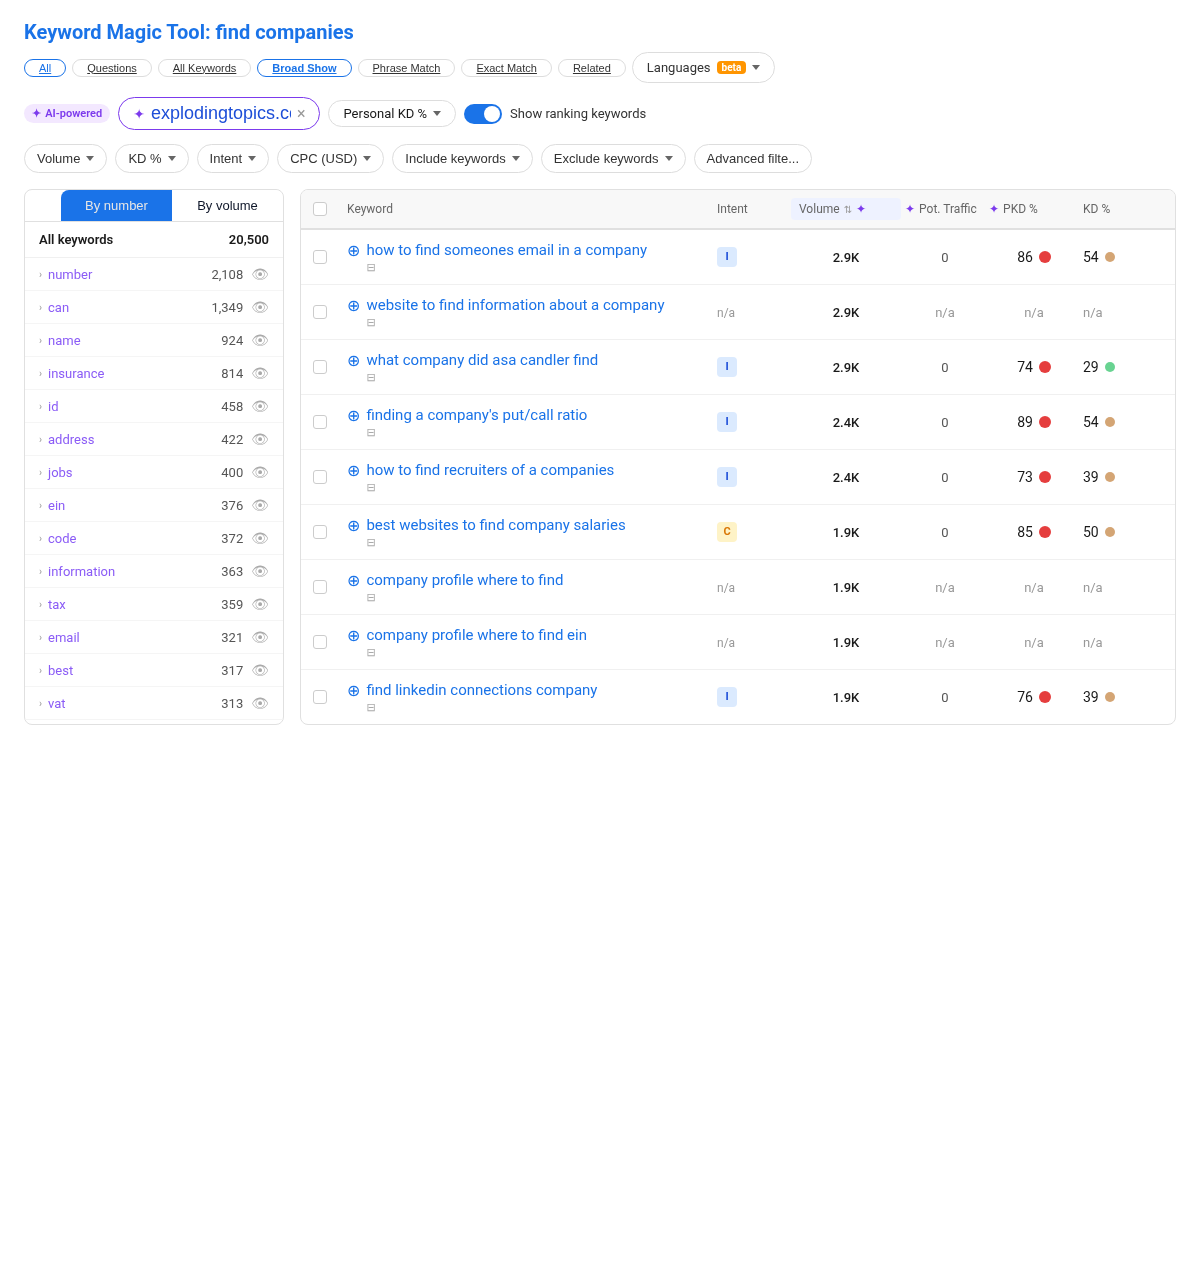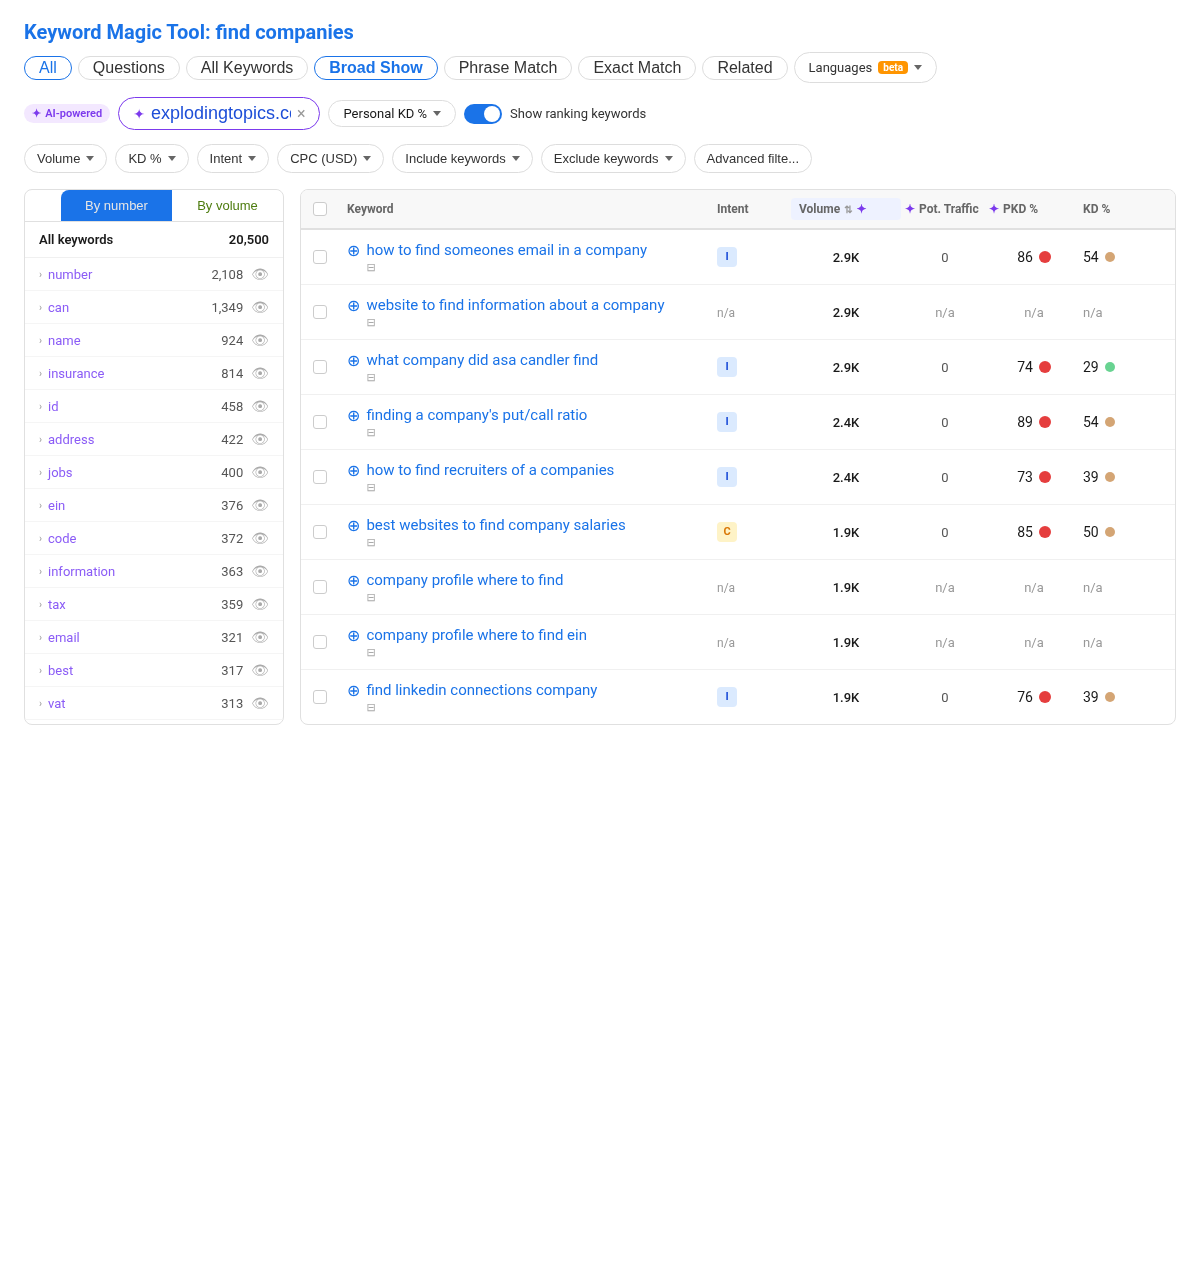--- a/index.html
+++ b/index.html
@@ -8,21 +8,21 @@
     .page { padding: 20px 24px; max-width: 1200px; }
 
     .page-title { font-size: 20px; font-weight: 600; margin-bottom: 8px; }
     .page-title span { color: #1a73e8; font-weight: 700; }
 
     .db-row { display: flex; align-items: center; gap: 16px; margin-bottom: 16px; font-size: 13px; color: #555; }
     .db-selector { display: flex; align-items: center; gap: 6px; cursor: pointer; color: #1a73e8; font-weight: 500; }
     .flag { font-size: 16px; }
 
     .tabs-row { display: flex; align-items: center; gap: 6px; margin-bottom: 14px; flex-wrap: wrap; }
-    .tab { padding: 2px 14px; border-radius: 20px; border: 1.5px solid #ddd; background: #fff; cursor: pointer; font-size: 16px; font-weight: 500; color: #333; }
+    .tab { padding: 2px 14px; border-radius: 20px; border: 1.5px solid #ddd; background: #fff; cursor: pointer; font-size: 11px; font-weight: 500; color: #333; text-decoration: underline; }
     .tab.active { border-color: #1a73e8; background: #fff; color: #1a73e8; font-weight: 600; }
     .tab.all-tab { background: #fff; border-color: #1a73e8; color: #1a73e8; }
     .tab-languages { display: flex; align-items: center; gap: 6px; padding: 7px 14px; border-radius: 20px; border: 1.5px solid #ddd; background: #fff; cursor: pointer; font-size: 13px; color: #333; }
     .beta-badge { background: #ff9500; color: #fff; font-size: 10px; font-weight: 700; padding: 1px 5px; border-radius: 4px; }
 
     .filter-row { display: flex; align-items: center; gap: 8px; margin-bottom: 14px; flex-wrap: wrap; }
     .ai-badge { background: #f3e8ff; color: #7c3aed; font-size: 11px; font-weight: 600; padding: 3px 8px; border-radius: 12px; display: flex; align-items: center; gap: 4px; }
     .domain-input { display: flex; align-items: center; gap: 6px; border: 1.5px solid #7c3aed; border-radius: 20px; padding: 5px 14px; background: #fff; min-width: 180px; }
     .domain-input input { border: none; outline: none; font-size: 18px; color: #1d4ed8; width: 140px; }
     .x-btn { color: #999; cursor: pointer; font-size: 16px; line-height: 1; }
@@ -31,40 +31,40 @@
     .toggle { width: 38px; height: 20px; background: #1a73e8; border-radius: 10px; position: relative; cursor: pointer; }
     .toggle::after { content: ''; position: absolute; width: 16px; height: 16px; background: #fff; border-radius: 50%; top: 2px; right: 2px; }
 
     .filter-row2 { display: flex; align-items: center; gap: 8px; margin-bottom: 16px; flex-wrap: wrap; }
     .filter-btn { display: flex; align-items: center; gap: 6px; border: 1.5px solid #ddd; border-radius: 20px; padding: 6px 12px; cursor: pointer; font-size: 13px; background: #fff; color: #333; }
 
     .main-content { display: flex; gap: 0; }
 
     .sidebar { width: 260px; flex-shrink: 0; border: 1px solid #e0e0e0; border-radius: 8px; overflow: hidden; margin-right: 16px; }
     .sidebar-header { display: flex; gap: 0; border-bottom: 1px solid #e0e0e0; }
-    .sidebar-tab { flex: 1; padding: 8px 0; text-align: center; font-size: 13px; font-weight: 500; cursor: pointer; background: #fff; color: #4d7c0f; border: none; }
+    .sidebar-tab { flex: 1; padding: 8px 0; text-align: center; font-size: 13px; font-weight: 500; cursor: pointer; background: #fff; color: #0f172a; border: none; }
     .sidebar-tab.active { background: #1a73e8; color: #e5e5e5; border-radius: 0; margin-left: 36px; }
     .sidebar-tab:first-child { border-radius: 8px 0 0 0; }
     .sidebar-tab:last-child { border-radius: 0 8px 0 0; }
 
     .sidebar-all-row { display: flex; justify-content: space-between; align-items: center; padding: 10px 14px; font-size: 13px; border-bottom: 1px solid #f0f0f0; font-weight: 600; }
     .sidebar-item { display: flex; justify-content: space-between; align-items: center; padding: 8px 14px; font-size: 13px; border-bottom: 1px solid #f5f5f5; cursor: pointer; }
     .sidebar-item-left { display: flex; align-items: center; gap: 6px; color: #555; }
     .sidebar-item-left .chevron { font-size: 10px; color: #999; }
     .sidebar-item-left .word { color: #8b5cf6; font-weight: 400; }
     .sidebar-item-right { display: flex; align-items: center; gap: 8px; color: #555; }
     .eye-icon { color: #aaa; font-size: 14px; }
 
     .results-panel { flex: 1; min-width: 0; }
     .stats-row { display: flex; gap: 20px; align-items: center; font-size: 13px; padding: 10px 0; margin-bottom: 8px; color: #555; }
     .stats-row strong { color: #1a1a1a; }
 
     .table-wrap { border: 1px solid #e0e0e0; border-radius: 8px; overflow: hidden; }
     .table-header { display: grid; grid-template-columns: 30px 1fr 70px 110px 80px 90px 80px; background: #f8f8f8; border-bottom: 2px solid #e0e0e0; padding: 8px 12px; align-items: center; gap: 4px; }
-    .th { font-size: 12px; font-weight: 700; color: #666; display: flex; align-items: center; gap: 4px; }
+    .th { font-size: 12px; font-weight: 400; color: #666; display: flex; align-items: center; gap: 4px; }
     .th.volume { background: #eef2ff; padding: 4px 8px; border-radius: 4px; }
     .sort-icon { color: #999; font-size: 10px; }
     .sparkle { color: #7c3aed; font-size: 12px; }
 
     .table-row { display: grid; grid-template-columns: 30px 1fr 70px 110px 80px 90px 80px; padding: 10px 12px; align-items: center; gap: 4px; border-bottom: 1px solid #f0f0f0; }
     .table-row:last-child { border-bottom: none; }
 
     .kw-link { color: #1a73e8; font-size: 15px; text-decoration: none; line-height: 1.4; }
     .kw-cell { display: flex; align-items: flex-start; gap: 6px; }
     .plus-icon { color: #1a73e8; font-size: 16px; margin-top: 1px; flex-shrink: 0; }

